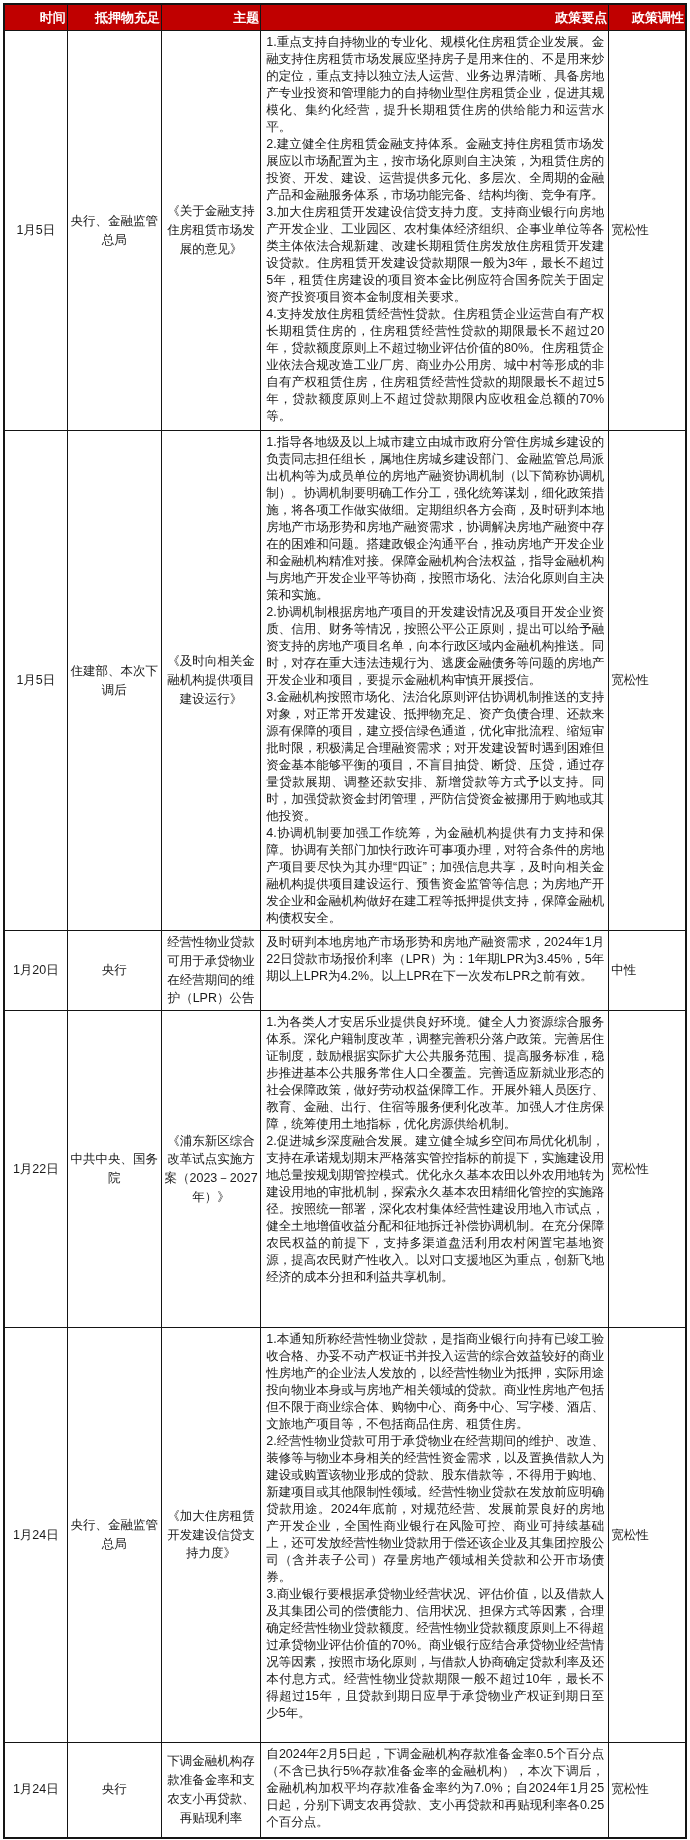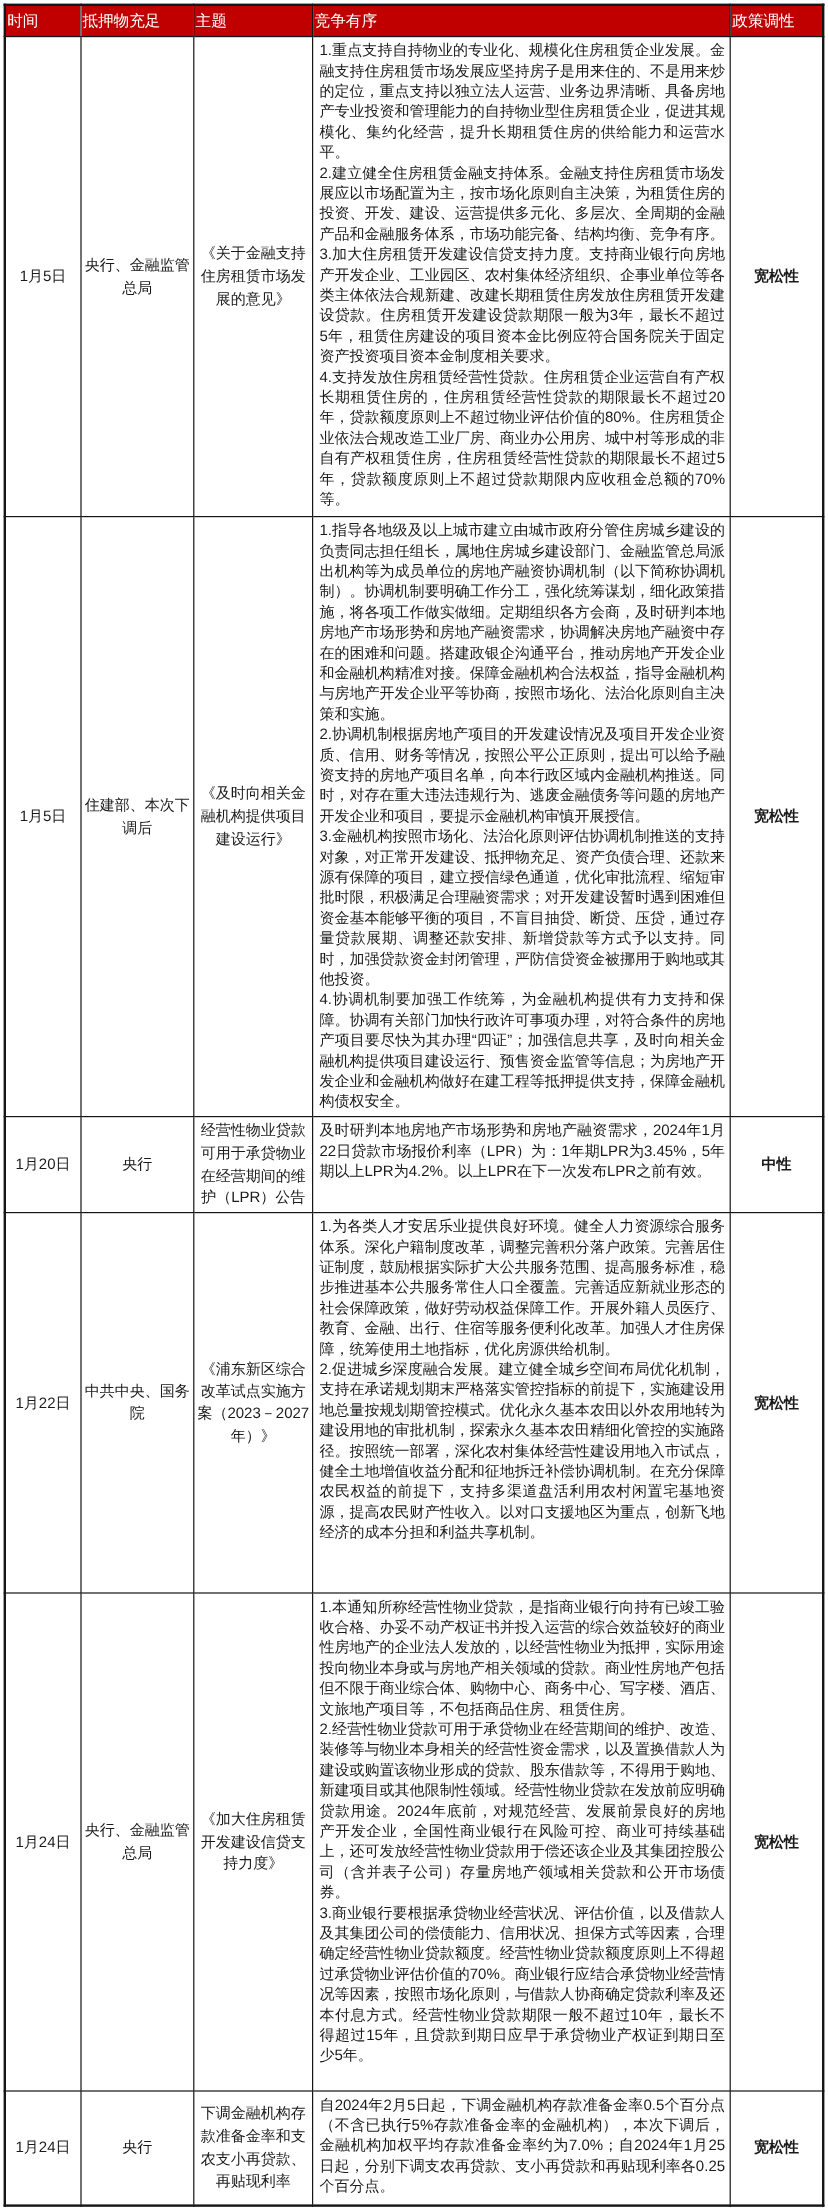--- a/index.html
+++ b/index.html
@@ -12,46 +12,44 @@
   table{
     border-collapse:collapse;
     table-layout:fixed;
     width:684px;
     border:2px solid #151515;
   }
   th,td{border:1px solid #151515;overflow:hidden;}
   thead th{
     background:#c00000;
     color:#ffffff;
-    font-weight:normal;
+    font-weight:bold;
     font-size:13px;
     height:23px;
-    text-align:left;
+    text-align:right;
     vertical-align:middle;
     padding:1px;
   }
   td{font-size:12.5px;margin-top:17px;}
   .c-center{
     text-align:center;
     vertical-align:middle;
     line-height:1.5;
     padding:2px;
   }
   .c-points{
     text-align:justify;
     vertical-align:top;
     padding:3px 4px 3px 5px;
     line-height:17px;
     white-space:pre-line;
   }
   .c-tone{
-    text-align:center;
     vertical-align:middle;
     padding:2px;
-    font-weight:bold;
   }
   tbody tr:nth-child(1){height:400px;}
   tbody tr:nth-child(2){height:484px;}
   tbody tr:nth-child(3){height:78px;}
   tbody tr:nth-child(4){height:317px;}
   tbody tr:nth-child(5){height:415px;}
   tbody tr:nth-child(6){height:95px;}
 </style>
 </head>
 <body>
@@ -63,21 +61,21 @@
       <col style="width:94px">
       <col style="width:99px">
       <col style="width:347px">
       <col style="width:77px">
     </colgroup>
     <thead>
       <tr>
         <th>时间</th>
         <th>抵押物充足</th>
         <th>主题</th>
-        <th>竞争有序</th>
+        <th>政策要点</th>
         <th>政策调性</th>
       </tr>
     </thead>
     <tbody>
       <tr>
         <td class="c-center">1月5日</td>
         <td class="c-center">央行、金融监管总局</td>
         <td class="c-center">《关于金融支持住房租赁市场发展的意见》</td>
         <td class="c-points">1.重点支持自持物业的专业化、规模化住房租赁企业发展。金融支持住房租赁市场发展应坚持房子是用来住的、不是用来炒的定位，重点支持以独立法人运营、业务边界清晰、具备房地产专业投资和管理能力的自持物业型住房租赁企业，促进其规模化、集约化经营，提升长期租赁住房的供给能力和运营水平。
 2.建立健全住房租赁金融支持体系。金融支持住房租赁市场发展应以市场配置为主，按市场化原则自主决策，为租赁住房的投资、开发、建设、运营提供多元化、多层次、全周期的金融产品和金融服务体系，市场功能完备、结构均衡、竞争有序。

